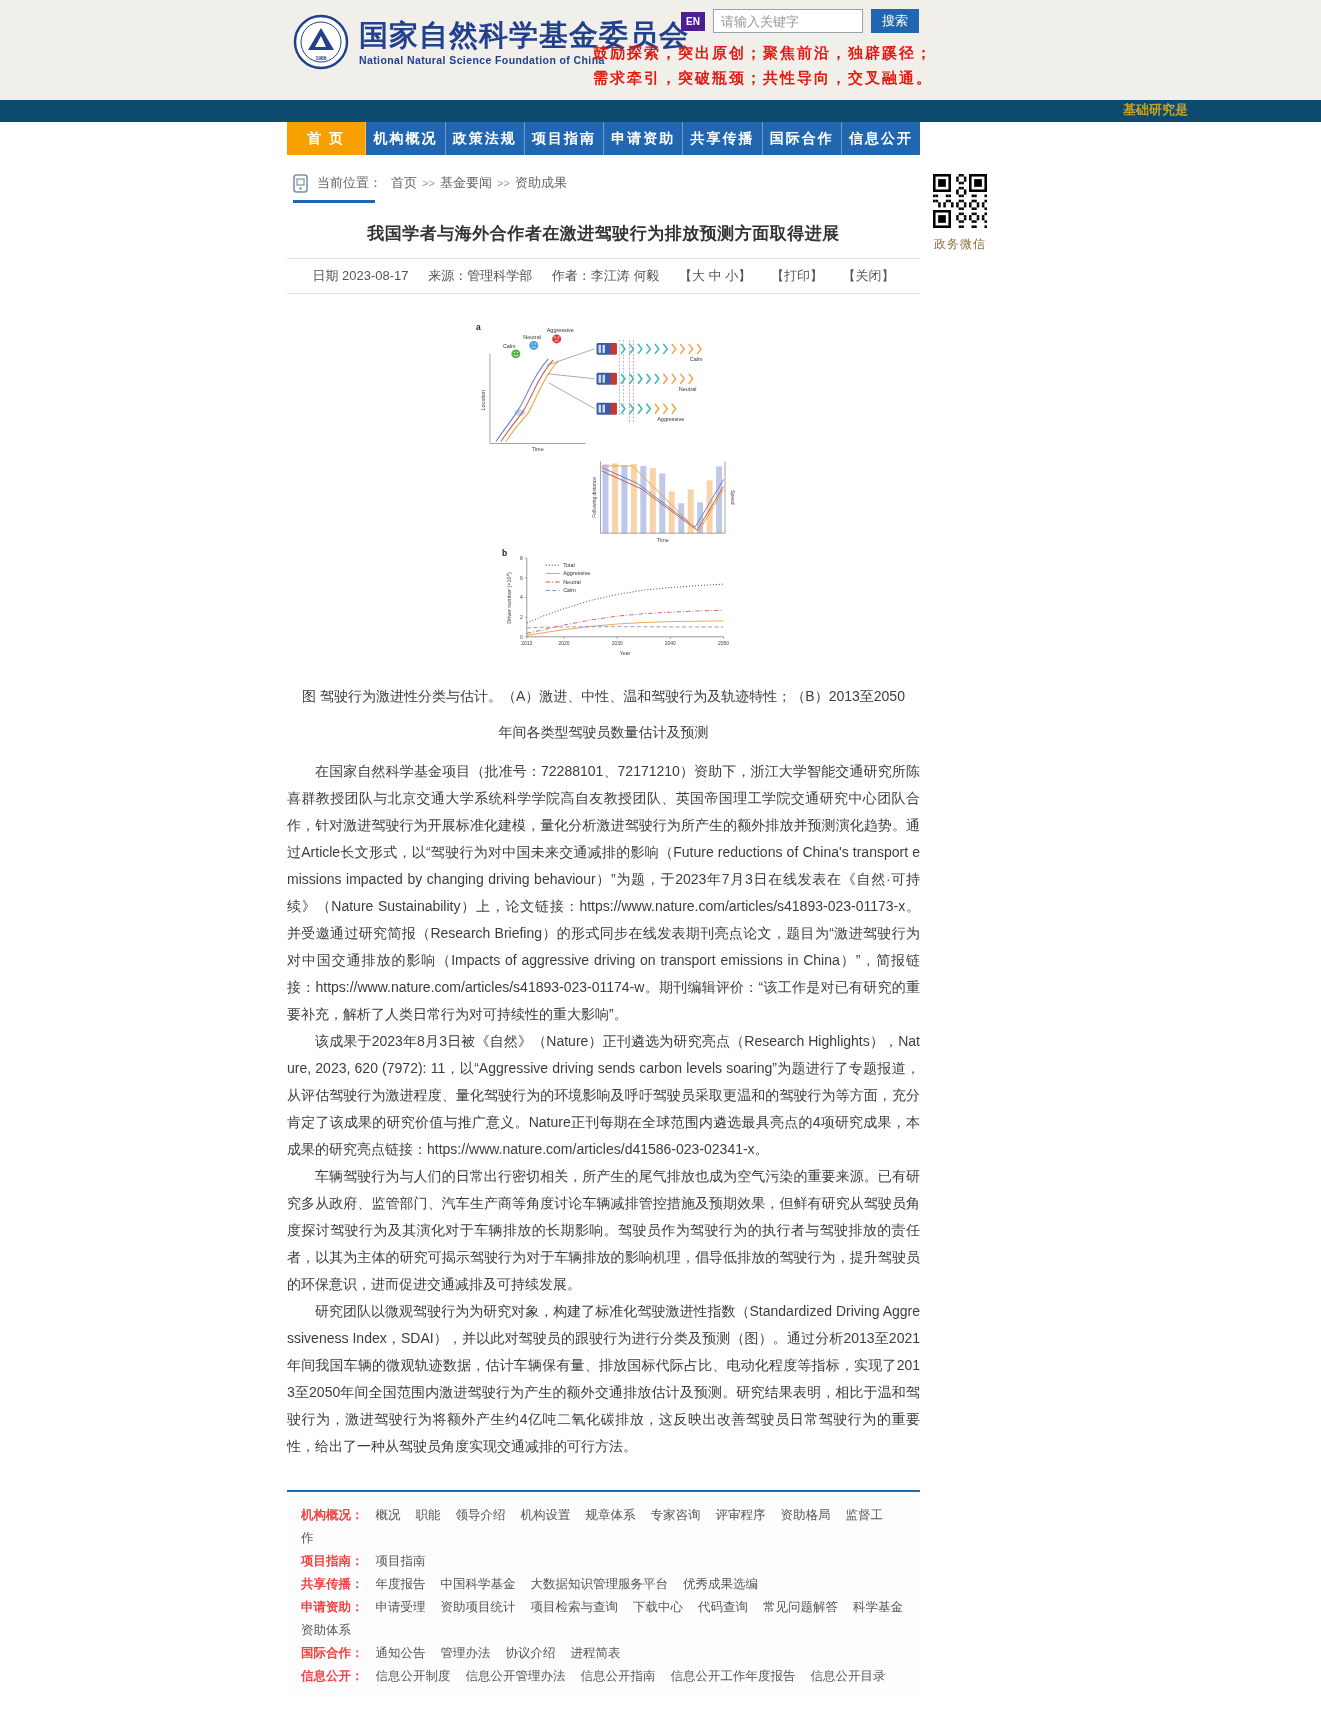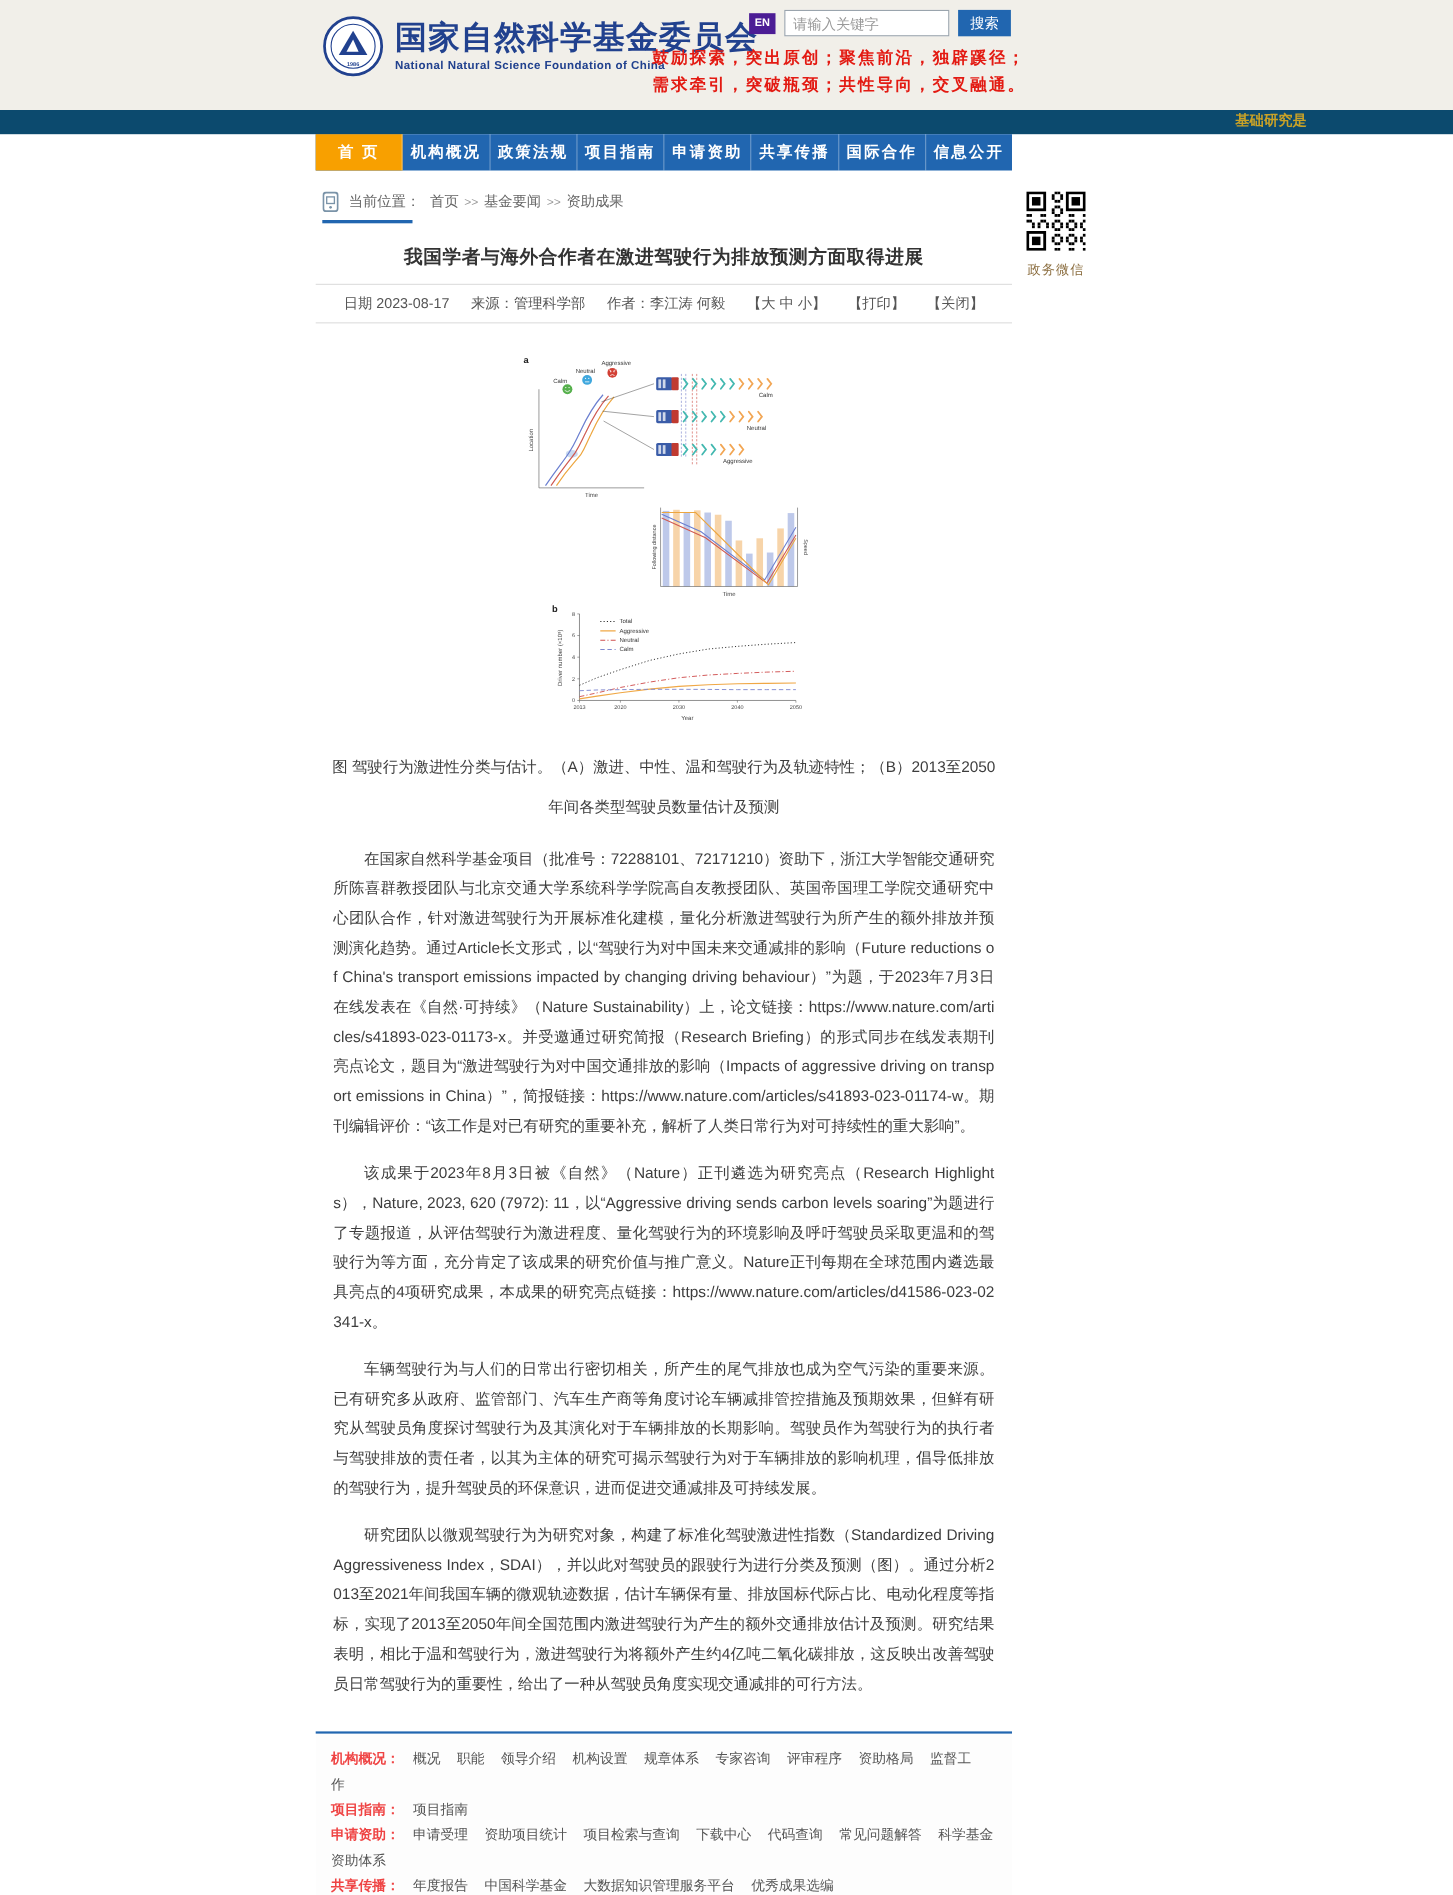--- a/index.html
+++ b/index.html
@@ -45,21 +45,21 @@
   .meta-row { margin-top:13px; border-top:1px solid #ddd; border-bottom:1px solid #ddd; padding:8px 0; text-align:center; font-size:13px; color:#555; }
   .meta-row span { margin:0 8px; }
   .meta-btn { cursor:pointer; }
 
   .figure-wrap { text-align:center; margin-top:24px; }
   svg.figure { width:264px; height:auto; }
 
   .figure-caption { font-size:14px; color:#3d3d3d; text-align:center; line-height:2.6; margin-top:12px; padding:0 10px; }
 
   .article-body { margin-top:8px; }
-  .article-body p { font-size:14px; color:#3d3d3d; line-height:27px; text-align:justify; text-indent:2em; margin:16px; word-break:break-all; }
+  .article-body p { font-size:14px; color:#3d3d3d; line-height:27px; text-align:justify; text-indent:2em; margin:0; word-break:break-all; }
 
   
   .sitemap { margin-top:30px; border-top:2px solid #2166b0; background:#fdfdfd; padding:12px 14px 10px; }
   .sitemap-row { font-size:12.5px; line-height:23px; color:#555; }
   .sitemap-row b { color:#ef4444; margin-right:12px; }
   .sitemap-link { color:#555; margin-right:15px; cursor:pointer; }
 </style>
 </head>
 <body>
 
@@ -388,19 +388,19 @@
         <p>在国家自然科学基金项目（批准号：72288101、72171210）资助下，浙江大学智能交通研究所陈喜群教授团队与北京交通大学系统科学学院高自友教授团队、英国帝国理工学院交通研究中心团队合作，针对激进驾驶行为开展标准化建模，量化分析激进驾驶行为所产生的额外排放并预测演化趋势。通过Article长文形式，以“驾驶行为对中国未来交通减排的影响（Future reductions of China's transport emissions impacted by changing driving behaviour）”为题，于2023年7月3日在线发表在《自然·可持续》（Nature Sustainability）上，论文链接：https://www.nature.com/articles/s41893-023-01173-x。并受邀通过研究简报（Research Briefing）的形式同步在线发表期刊亮点论文，题目为“激进驾驶行为对中国交通排放的影响（Impacts of aggressive driving on transport emissions in China）”，简报链接：https://www.nature.com/articles/s41893-023-01174-w。期刊编辑评价：“该工作是对已有研究的重要补充，解析了人类日常行为对可持续性的重大影响”。</p>
         <p>该成果于2023年8月3日被《自然》（Nature）正刊遴选为研究亮点（Research Highlights），Nature, 2023, 620 (7972): 11，以“Aggressive driving sends carbon levels soaring”为题进行了专题报道，从评估驾驶行为激进程度、量化驾驶行为的环境影响及呼吁驾驶员采取更温和的驾驶行为等方面，充分肯定了该成果的研究价值与推广意义。Nature正刊每期在全球范围内遴选最具亮点的4项研究成果，本成果的研究亮点链接：https://www.nature.com/articles/d41586-023-02341-x。</p>
         <p>车辆驾驶行为与人们的日常出行密切相关，所产生的尾气排放也成为空气污染的重要来源。已有研究多从政府、监管部门、汽车生产商等角度讨论车辆减排管控措施及预期效果，但鲜有研究从驾驶员角度探讨驾驶行为及其演化对于车辆排放的长期影响。驾驶员作为驾驶行为的执行者与驾驶排放的责任者，以其为主体的研究可揭示驾驶行为对于车辆排放的影响机理，倡导低排放的驾驶行为，提升驾驶员的环保意识，进而促进交通减排及可持续发展。</p>
         <p>研究团队以微观驾驶行为为研究对象，构建了标准化驾驶激进性指数（Standardized Driving Aggressiveness Index，SDAI），并以此对驾驶员的跟驶行为进行分类及预测（图）。通过分析2013至2021年间我国车辆的微观轨迹数据，估计车辆保有量、排放国标代际占比、电动化程度等指标，实现了2013至2050年间全国范围内激进驾驶行为产生的额外交通排放估计及预测。研究结果表明，相比于温和驾驶行为，激进驾驶行为将额外产生约4亿吨二氧化碳排放，这反映出改善驾驶员日常驾驶行为的重要性，给出了一种从驾驶员角度实现交通减排的可行方法。</p>
       </div>
   </div>
 
   <div class="sitemap" id="sitemap">
       <div class="sitemap-row"><b>机构概况：</b><span class="sitemap-link">概况</span><span class="sitemap-link">职能</span><span class="sitemap-link">领导介绍</span><span class="sitemap-link">机构设置</span><span class="sitemap-link">规章体系</span><span class="sitemap-link">专家咨询</span><span class="sitemap-link">评审程序</span><span class="sitemap-link">资助格局</span><span class="sitemap-link">监督工作</span></div>
       <div class="sitemap-row"><b>项目指南：</b><span class="sitemap-link">项目指南</span></div>
+      <div class="sitemap-row"><b>共享传播：</b><span class="sitemap-link">年度报告</span><span class="sitemap-link">中国科学基金</span><span class="sitemap-link">大数据知识管理服务平台</span><span class="sitemap-link">优秀成果选编</span></div>
       <div class="sitemap-row"><b>申请资助：</b><span class="sitemap-link">申请受理</span><span class="sitemap-link">资助项目统计</span><span class="sitemap-link">项目检索与查询</span><span class="sitemap-link">下载中心</span><span class="sitemap-link">代码查询</span><span class="sitemap-link">常见问题解答</span><span class="sitemap-link">科学基金资助体系</span></div>
-      <div class="sitemap-row"><b>共享传播：</b><span class="sitemap-link">年度报告</span><span class="sitemap-link">中国科学基金</span><span class="sitemap-link">大数据知识管理服务平台</span><span class="sitemap-link">优秀成果选编</span></div>
       <div class="sitemap-row"><b>国际合作：</b><span class="sitemap-link">通知公告</span><span class="sitemap-link">管理办法</span><span class="sitemap-link">协议介绍</span><span class="sitemap-link">进程简表</span></div>
       <div class="sitemap-row"><b>信息公开：</b><span class="sitemap-link">信息公开制度</span><span class="sitemap-link">信息公开管理办法</span><span class="sitemap-link">信息公开指南</span><span class="sitemap-link">信息公开工作年度报告</span><span class="sitemap-link">信息公开目录</span></div>
     </div>
 
 </div>
 
 </body></html>

